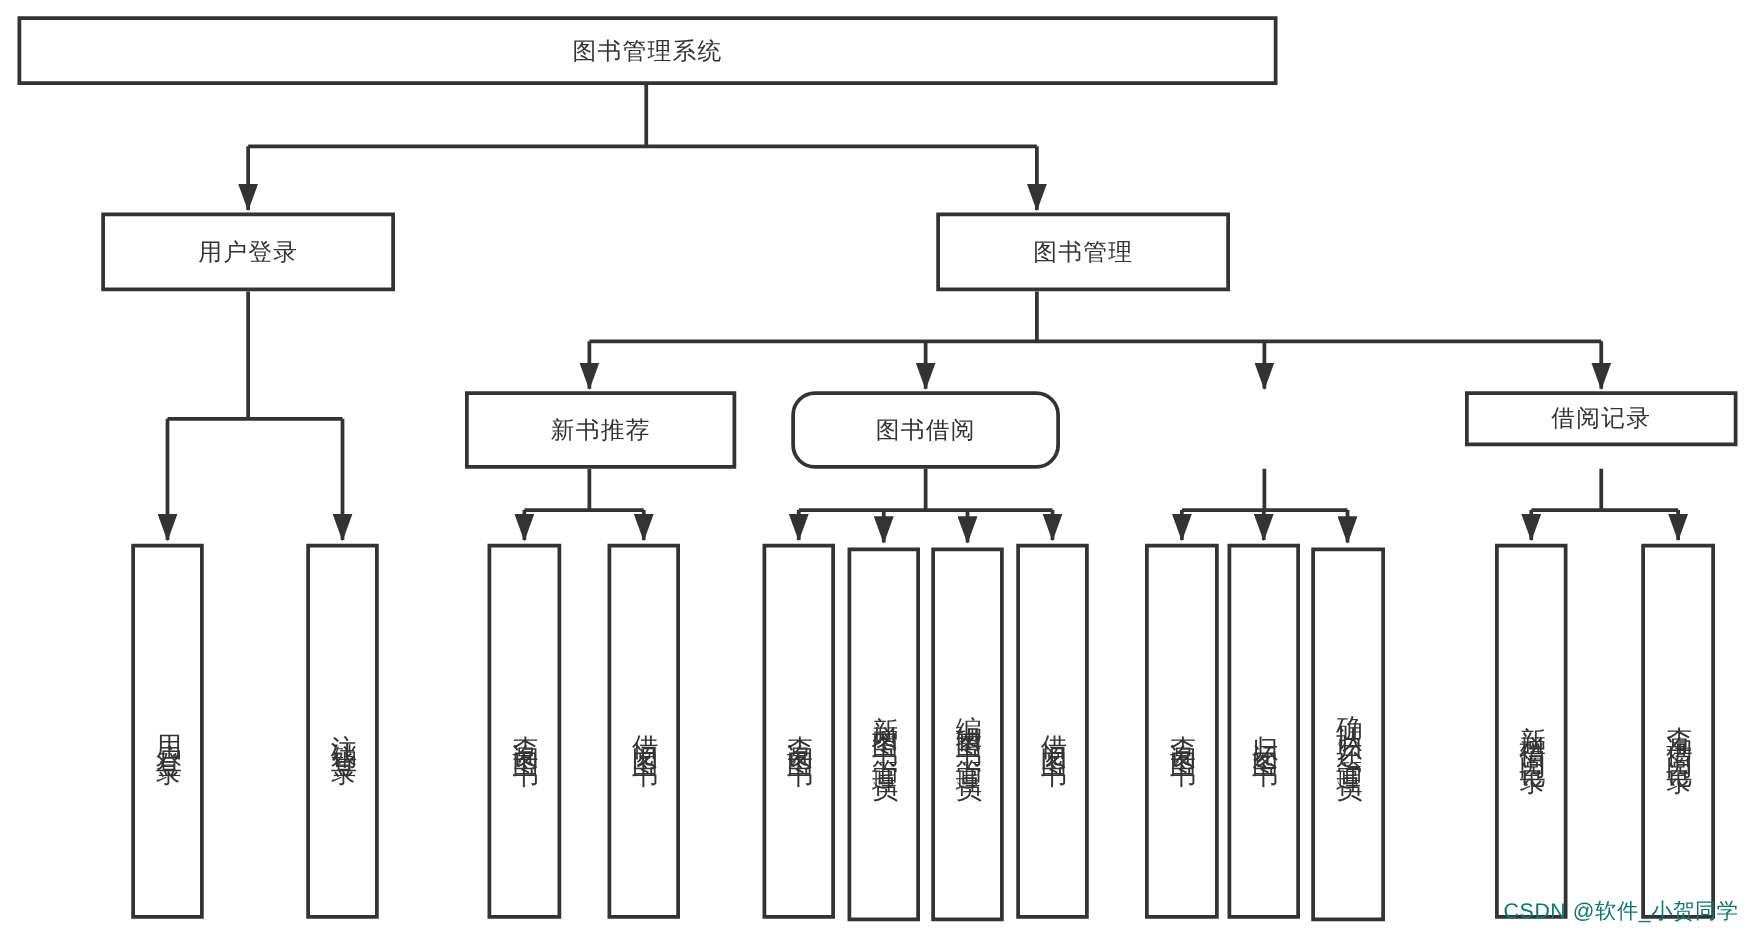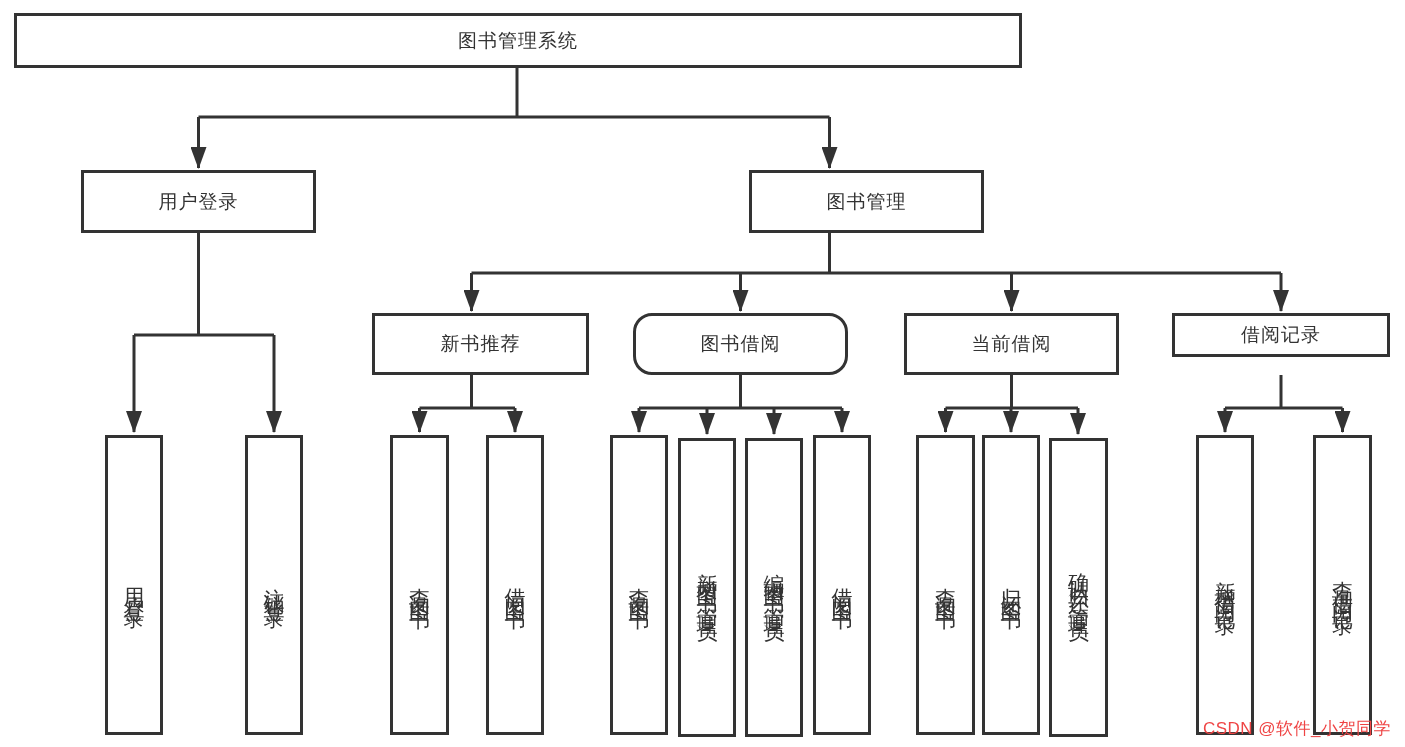--- a/index.html
+++ b/index.html
@@ -52,21 +52,21 @@
     line-height: 1.15;
     color: #333333;
     white-space: nowrap;
   }
   #watermark {
     position: absolute;
     right: 14px;
     top: 717px;
     font-size: 17px;
     letter-spacing: 0.5px;
-    color: #ef4444;
+    color: #0f766e;
     z-index: 3;
   }
   .stroke {
     stroke: #333333;
     stroke-width: 3;
     fill: none;
   }
 </style>
 </head>
 <body>
@@ -121,21 +121,20 @@
     <path class="stroke" d="M1342.5,408 V432" marker-end="url(#arrow)"></path>
   </svg>
 
   <div class="hbox" style="left:14px; top:13px; width:1008px; height:55px;">图书管理系统</div>
 
   <div class="hbox" style="left:81px; top:170px; width:235px; height:63px;">用户登录</div>
   <div class="hbox" style="left:712px; top:170px; width:235px; height:63px;margin-left:37px;">图书管理</div>
 
   <div class="hbox" style="left:372px; top:313px; width:217px; height:62px;">新书推荐</div>
   <div class="hbox" style="left:633px; top:313px; width:215px; height:62px;border-radius:19px;">图书借阅</div>
-  <div class="hbox" style="left:904px; top:313px; width:215px; height:62px;">当前借阅</div>
   <div class="hbox" style="left:1172px; top:313px; width:218px; height:44px;">借阅记录</div>
 
   <div class="vbox" style="left:105px; top:435px; width:58px; height:300px;">
     <span>用户登录</span>
   </div>
   <div class="vbox" style="left:245px; top:435px; width:58px; height:300px;">
     <span>注销登录</span>
   </div>
 
   <div class="vbox" style="left:390px; top:435px; width:59px; height:300px;">

